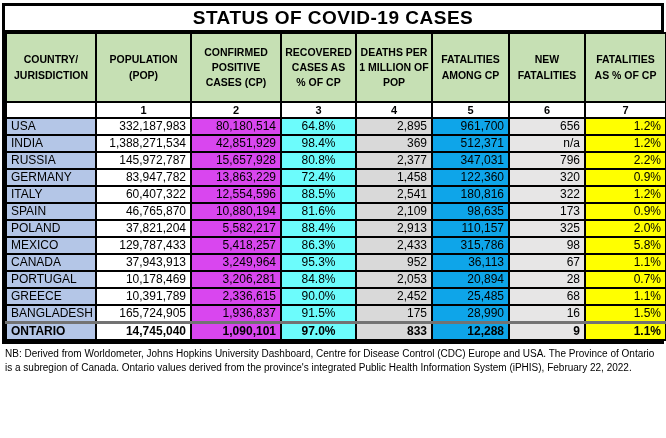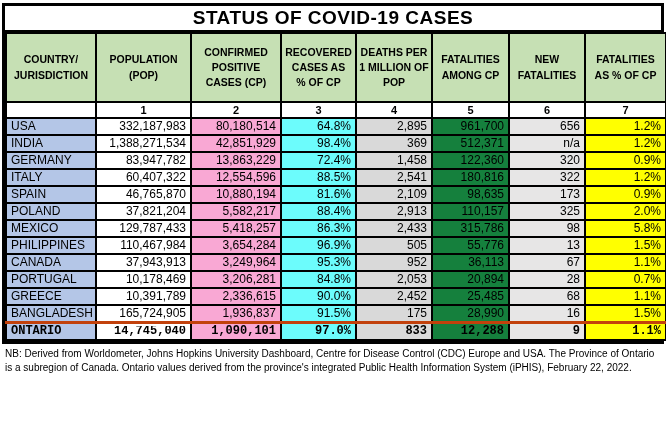--- a/index.html
+++ b/index.html
@@ -68,28 +68,28 @@
   }
   td.cell {
     font-size: 12px;
     height: 15.5px;
     padding: 0 4px;
     text-align: right;
     white-space: nowrap;
     line-height: 15px;
   }
   td.cell.country { text-align: left; background: #b4c6e7; margin-left: 13px; }
-  td.cell.population { background: #ffffff; border-radius: 7px; }
-  td.cell.confirmed { background: #f9a8d4; }
-  td.cell.recovered_pct { background: #6cfcfc; }
+  td.cell.population { background: #ffffff; }
+  td.cell.confirmed { background: #d946ef; }
+  td.cell.recovered_pct { background: #6cfcfc; text-align: center; }
   td.cell.deaths_per_million { background: #d9d9d9; }
-  td.cell.fatalities { background: #15803d; }
+  td.cell.fatalities { background: #0ea5e9; }
   td.cell.new_fatalities { background: #e7e6e6; margin-left: 23px; }
   td.cell.fatalities_pct { background: #ffff00; padding-left: 20px; }
-  tr.total-row td { font-weight: bold; border-top: 3px solid #c2410c; font-family: Liberation Mono, monospace; }
+  tr.total-row td { font-weight: bold; border-top: 3px solid #737373; }
   .footnote {
     padding: 3px 4px 0 3px;
     font-size: 10px;
     line-height: 1.38;
     color: #000000;
   }
 </style>
 </head>
 <body>
 
@@ -155,20 +155,30 @@
             <td class="cell country">INDIA</td>
             <td class="cell population">1,388,271,534</td>
             <td class="cell confirmed">42,851,929</td>
             <td class="cell recovered_pct">98.4%</td>
             <td class="cell deaths_per_million">369</td>
             <td class="cell fatalities">512,371</td>
             <td class="cell new_fatalities">n/a</td>
             <td class="cell fatalities_pct">1.2%</td>
           </tr>
           <tr>
+            <td class="cell country">RUSSIA</td>
+            <td class="cell population">145,972,787</td>
+            <td class="cell confirmed">15,657,928</td>
+            <td class="cell recovered_pct">80.8%</td>
+            <td class="cell deaths_per_million">2,377</td>
+            <td class="cell fatalities">347,031</td>
+            <td class="cell new_fatalities">796</td>
+            <td class="cell fatalities_pct">2.2%</td>
+          </tr>
+          <tr>
             <td class="cell country">GERMANY</td>
             <td class="cell population">83,947,782</td>
             <td class="cell confirmed">13,863,229</td>
             <td class="cell recovered_pct">72.4%</td>
             <td class="cell deaths_per_million">1,458</td>
             <td class="cell fatalities">122,360</td>
             <td class="cell new_fatalities">320</td>
             <td class="cell fatalities_pct">0.9%</td>
           </tr>
           <tr>
@@ -203,30 +213,20 @@
           </tr>
           <tr>
             <td class="cell country">MEXICO</td>
             <td class="cell population">129,787,433</td>
             <td class="cell confirmed">5,418,257</td>
             <td class="cell recovered_pct">86.3%</td>
             <td class="cell deaths_per_million">2,433</td>
             <td class="cell fatalities">315,786</td>
             <td class="cell new_fatalities">98</td>
             <td class="cell fatalities_pct">5.8%</td>
-          </tr>
-          <tr>
-            <td class="cell country">PHILIPPINES</td>
-            <td class="cell population">110,467,984</td>
-            <td class="cell confirmed">3,654,284</td>
-            <td class="cell recovered_pct">96.9%</td>
-            <td class="cell deaths_per_million">505</td>
-            <td class="cell fatalities">55,776</td>
-            <td class="cell new_fatalities">13</td>
-            <td class="cell fatalities_pct">1.5%</td>
           </tr>
           <tr>
             <td class="cell country">CANADA</td>
             <td class="cell population">37,943,913</td>
             <td class="cell confirmed">3,249,964</td>
             <td class="cell recovered_pct">95.3%</td>
             <td class="cell deaths_per_million">952</td>
             <td class="cell fatalities">36,113</td>
             <td class="cell new_fatalities">67</td>
             <td class="cell fatalities_pct">1.1%</td>

